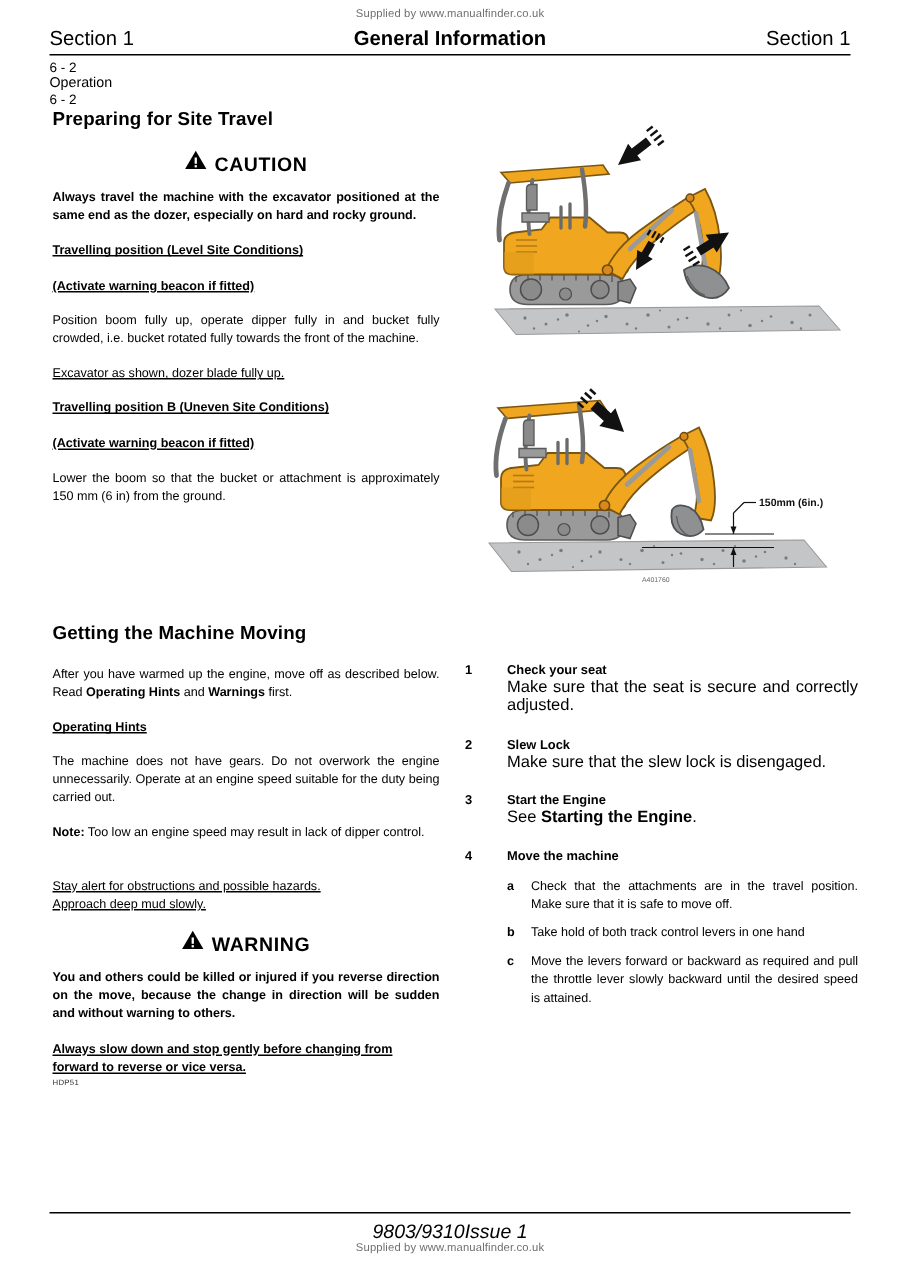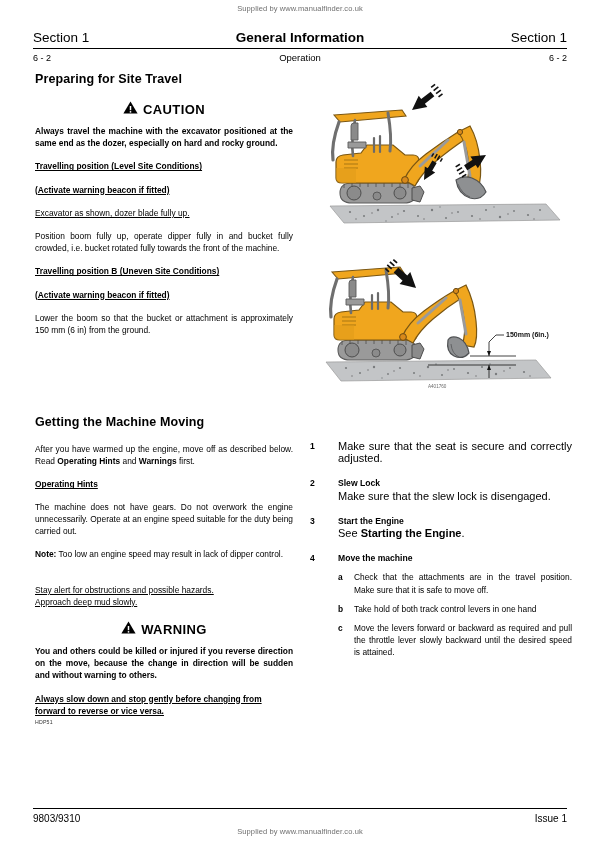--- a/index.html
+++ b/index.html
@@ -38,21 +38,20 @@
     font-size: 7.5px;
     color: #6f6f6f;
     letter-spacing: .1px;
   }
 
   
   .header {
     position: absolute;
     left: 33px; right: 33px;
     top: 18px;
-    margin-top: 12px;
   }
   .header-row1 {
     display: flex;
     align-items: baseline;
     justify-content: space-between;
     font-size: 13.5px;
     padding-bottom: 3px;
   }
   .header-row1 .center {
     font-weight: bold;
@@ -61,20 +60,21 @@
   .header-rule {
     border-top: 1.6px solid #000;
     margin: 0;
   }
   .header-row2 {
     display: flex;
     align-items: baseline;
     justify-content: space-between;
     font-size: 9px;
     padding-top: 3px;
+    flex-direction: column;
   }
   .header-row2 .center { font-size: 9.5px; }
   .hdr-side { white-space: nowrap; }
 
   
   .col-left {
     position: absolute;
     left: 35px;
     top: 72px;
     width: 258px;
@@ -191,24 +191,25 @@
   .footer {
     position: absolute;
     left: 33px; right: 33px;
     top: 808px;
   }
   .footer-rule {
     border-top: 1.1px solid #000;
   }
   .footer-row {
     display: flex;
-    justify-content: space-between;
+    justify-content: center;
     align-items: baseline;
-    font-size: 10px;
+    font-size: 13px;
     padding-top: 4px;
+    font-style: italic;
   }
 </style>
 </head>
 <body>
 
 <div class="page">
 
   <div class="supplied-top">Supplied by www.manualfinder.co.uk</div>
 
   <div class="header">
@@ -239,23 +240,23 @@
         </span>
         <span class="alert-word">CAUTION</span>
       </span>
     </div>
 
     <p class="body bold">Always travel the machine with the excavator positioned at the same end as the dozer, especially on hard and rocky ground.</p>
 
     <p class="body bold nojust tight" style="margin-top:6px">Travelling position (Level Site Conditions)</p>
     <p class="body bold nojust">(Activate warning beacon if fitted)</p>
 
+    <p class="body">Position boom fully up, operate dipper fully in and bucket fully crowded, i.e. bucket rotated fully towards the front of the machine.</p>
+
     <p class="body nojust">Excavator as shown, dozer blade fully up.</p>
-
-    <p class="body">Position boom fully up, operate dipper fully in and bucket fully crowded, i.e. bucket rotated fully towards the front of the machine.</p>
 
     <p class="body bold nojust tight" style="margin-top:6px">Travelling position B (Uneven Site Conditions)</p>
     <p class="body bold nojust">(Activate warning beacon if fitted)</p>
 
     <p class="body">Lower the boom so that the bucket or attachment is approximately 150 mm (6 in) from the ground.</p>
   </div>
 
   <div class="figure" id="figure-level">
     <svg width="272" height="155" viewBox="0 0 272 155" aria-hidden="true">
 
@@ -534,20 +535,21 @@
     <p class="body bold">You and others could be killed or injured if you reverse direction on the move, because the change in direction will be sudden and without warning to others.</p>
     <p class="body bold nojust" style="margin-bottom:2px">Always slow down and stop gently before changing from forward to reverse or vice versa.</p>
     <div class="small-code">HDP51</div>
   </div>
 
   <div class="col-right-2">
 
     <div class="num-item">
       <div class="num-marker">1</div>
       <div class="num-body">
+        <p class="num-head">Check your seat</p>
         <p class="num-text">Make sure that the seat is secure and correctly adjusted.</p>
       </div>
     </div>
 
     <div class="num-item">
       <div class="num-marker">2</div>
       <div class="num-body">
         <p class="num-head">Slew Lock</p>
         <p class="num-text">Make sure that the slew lock is disengaged.</p>
       </div>

